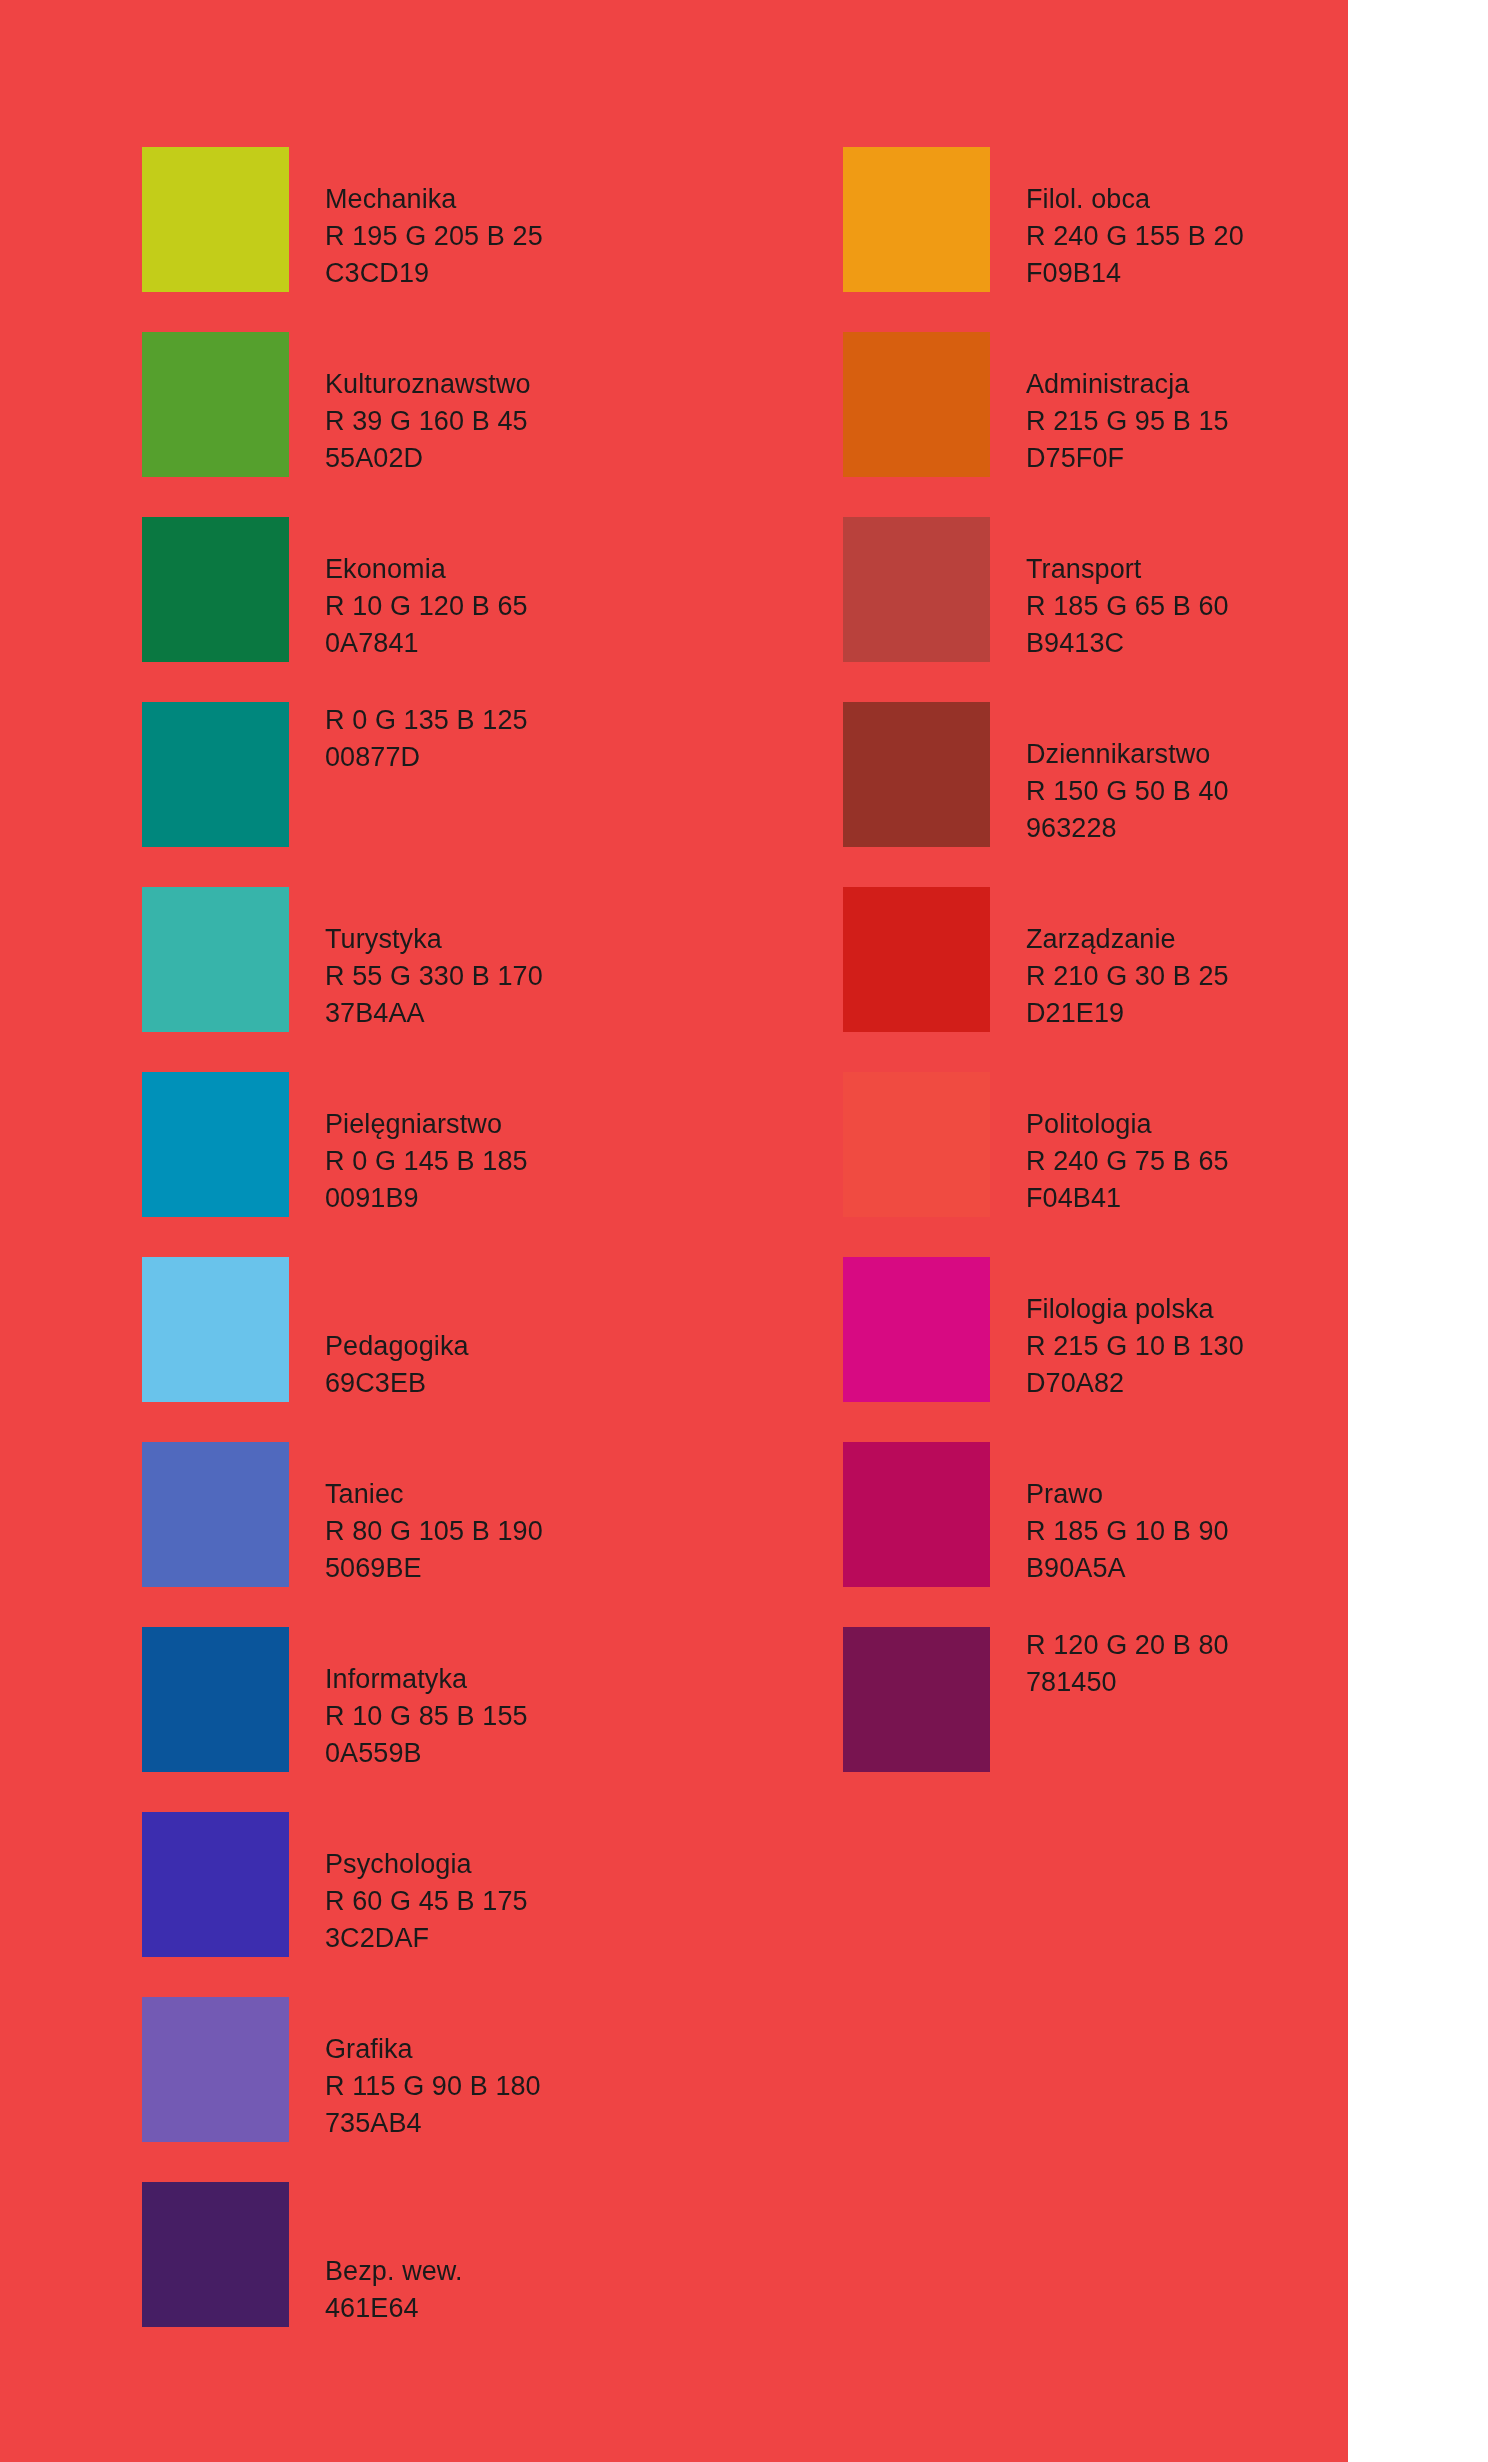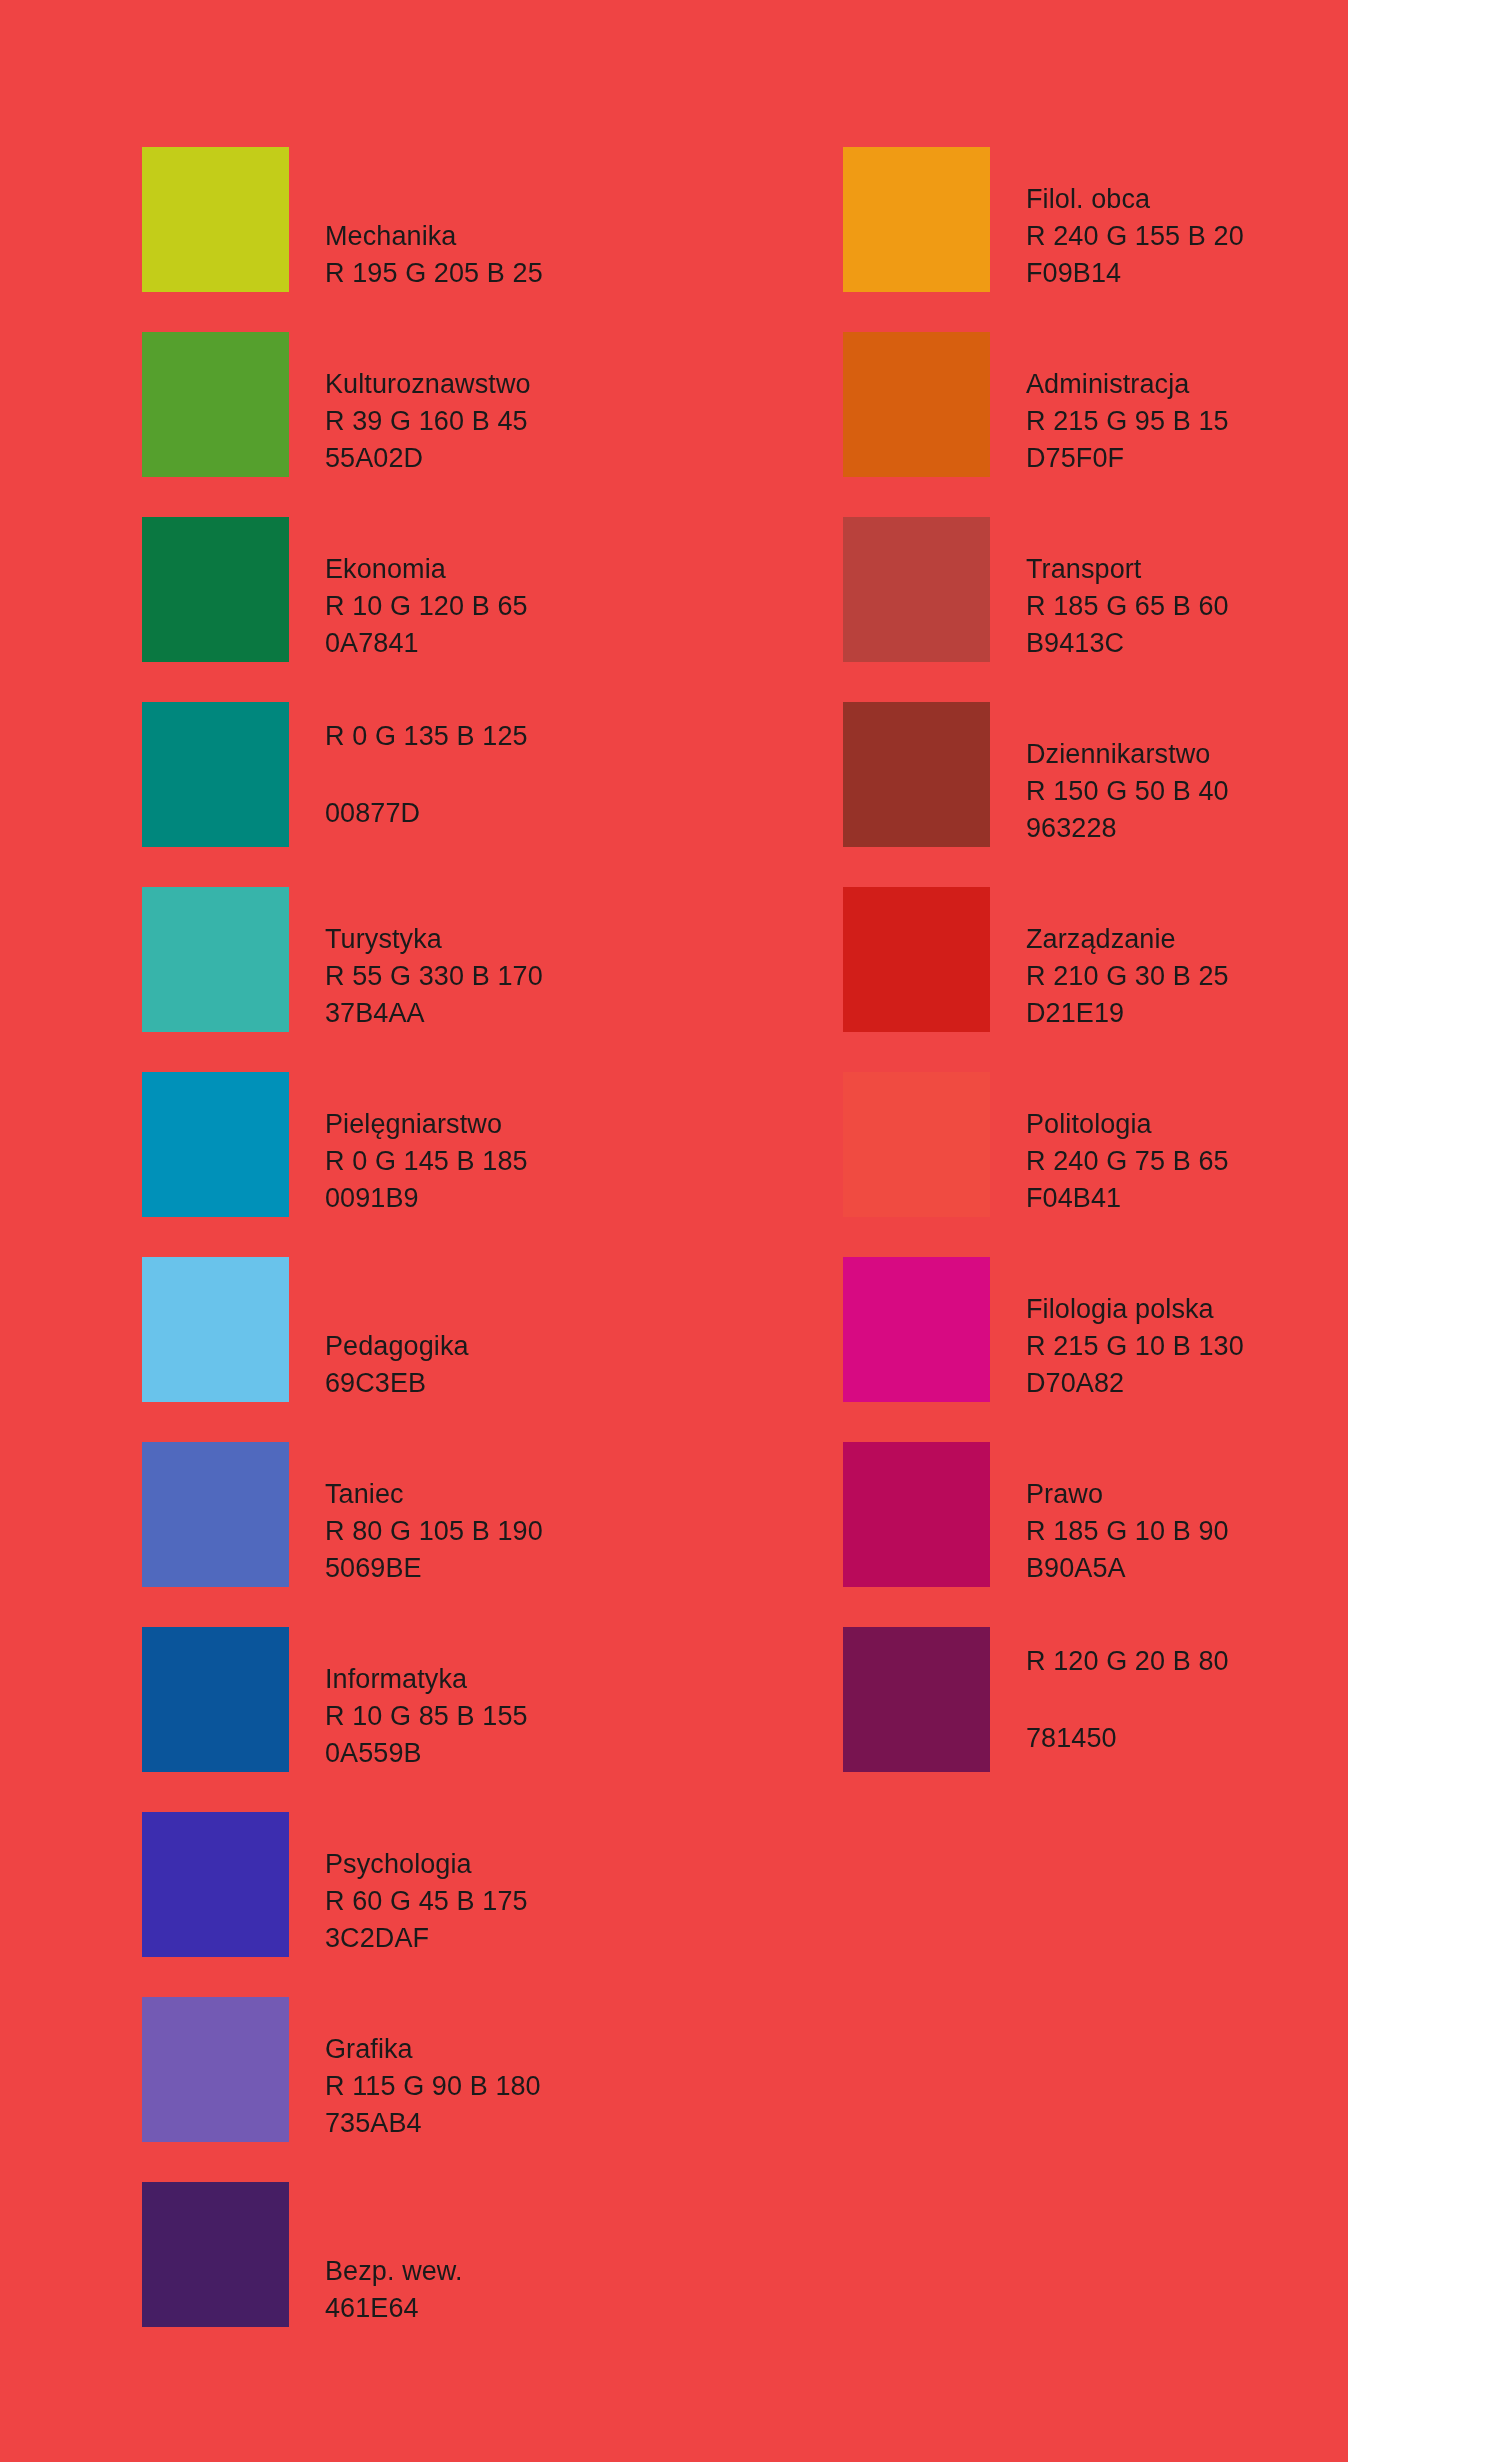--- a/index.html
+++ b/index.html
@@ -40,23 +40,22 @@
     left:183px;
     top:0;
     width:470px;
     height:145px;
     display:flex;
     flex-direction:column;
     justify-content:flex-end;
     padding-bottom:0px;
   }
   .swatch-row.no-name .swatch-text {
-    justify-content:center;
+    justify-content:flex-start;
     padding-bottom:0px;
-    gap:40px;
   }
   .swatch-line {
     font-size:27px;
     line-height:37px;
     color:#1a1a1a;
     white-space:nowrap;
     letter-spacing:0.1px;
   }
   .swatch-name { }
   .swatch-rgb  { }
@@ -65,20 +64,21 @@
 </head>
 <body>
 
 <div id="palette-sheet">
   <div class="swatch-column" id="column-left">
       <div class="swatch-row">
         <div class="swatch-chip" style="background: rgb(195, 205, 25);"></div>
         <div class="swatch-text">
           <div class="swatch-line swatch-name">Mechanika</div>
           <div class="swatch-line swatch-rgb">R 195 G 205 B 25</div>
+          <div class="swatch-line swatch-hex">C3CD19</div>
         </div>
       </div>
       <div class="swatch-row">
         <div class="swatch-chip" style="background: rgb(85, 160, 45);"></div>
         <div class="swatch-text">
           <div class="swatch-line swatch-name">Kulturoznawstwo</div>
           <div class="swatch-line swatch-rgb">R 39 G 160 B 45</div>
           <div class="swatch-line swatch-hex">55A02D</div>
         </div>
       </div>

